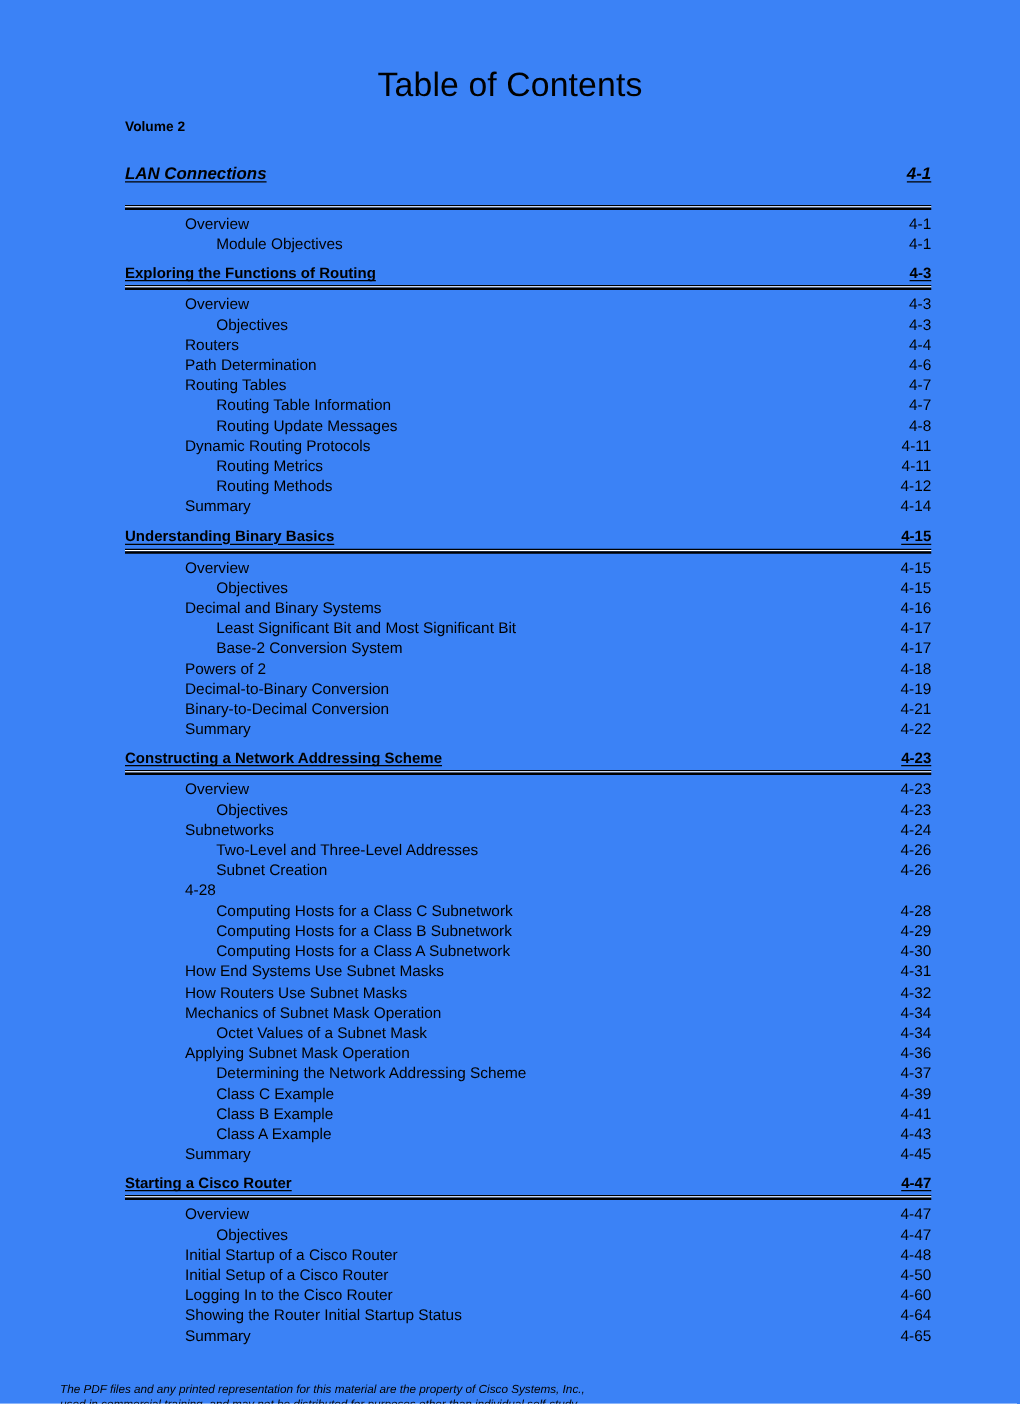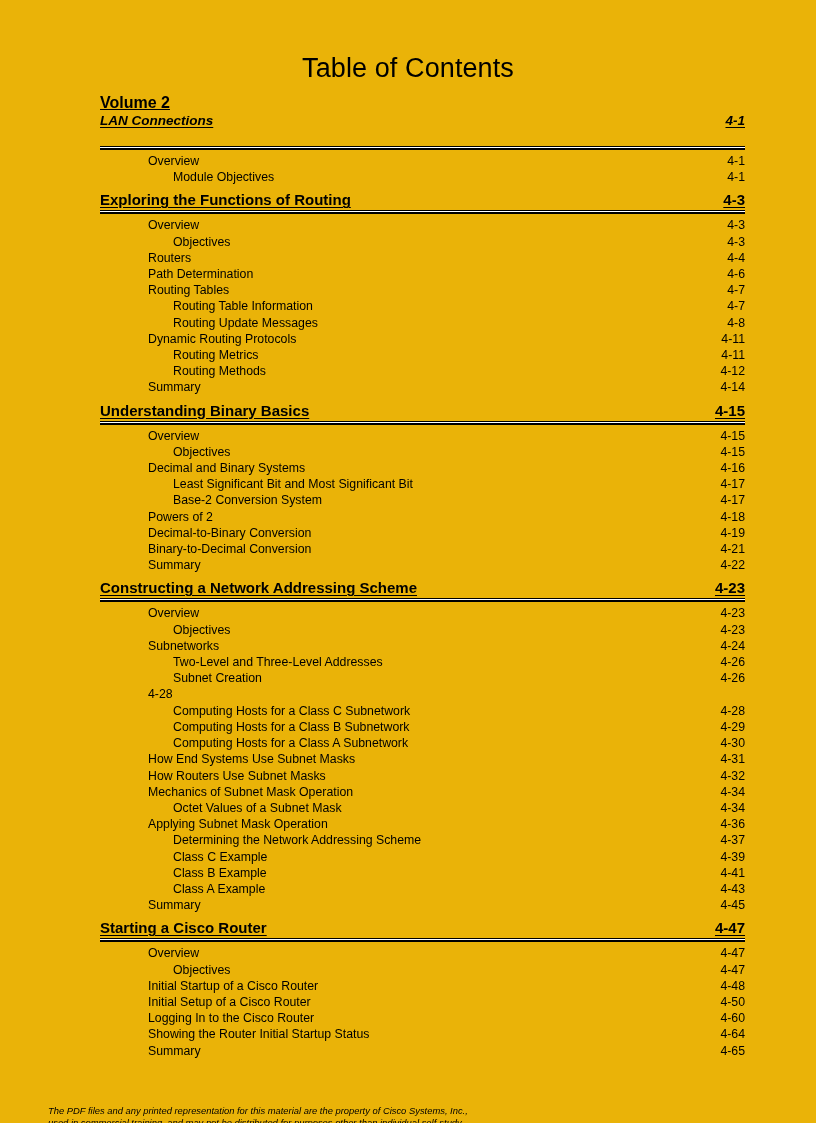--- a/index.html
+++ b/index.html
@@ -13,21 +13,21 @@
     position: relative;
     font-family: "Liberation Sans", sans-serif;
     color: #000000;
     -webkit-font-smoothing: antialiased;
   }
   .page {
     position: absolute;
     inset: 0;
     width: 816px;
     height: 1123px;
-    background: #eab308;
+    background: #3b82f6;
   }
 
   
   .doc-title {
     position: absolute;
     top: 52px;
     left: 0;
     width: 816px;
     text-align: center;
     font-size: 27px;
@@ -38,25 +38,24 @@
 
   
   .content {
     position: absolute;
     top: 94px;
     left: 100px;
     width: 645px;
   }
 
   .volume-label {
-    font-size: 16px;
+    font-size: 11px;
     font-weight: bold;
     line-height: 17px;
-    margin-bottom: 2px;
-    text-decoration: underline;
+    margin-bottom: 20px;
   }
 
   
   .module-heading {
     position: relative;
     display: flex;
     align-items: flex-end;
     justify-content: space-between;
     font-size: 13.5px;
     font-weight: bold;
@@ -75,21 +74,21 @@
     text-underline-offset: 2px;
     white-space: nowrap;
   }
 
   
   .section-heading {
     position: relative;
     display: flex;
     align-items: flex-end;
     justify-content: space-between;
-    font-size: 15px;
+    font-size: 12px;
     font-weight: bold;
     line-height: 16px;
     padding-bottom: 1px;
     margin-top: 7px;
   }
   .section-heading .h-text {
     text-decoration: underline;
     text-underline-offset: 2px;
     white-space: nowrap;
   }

